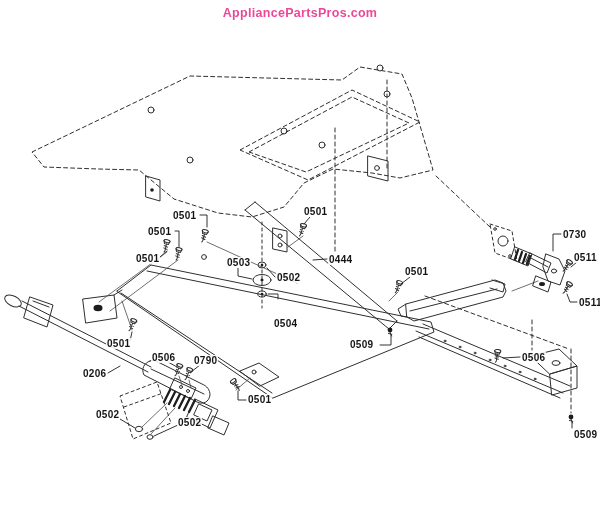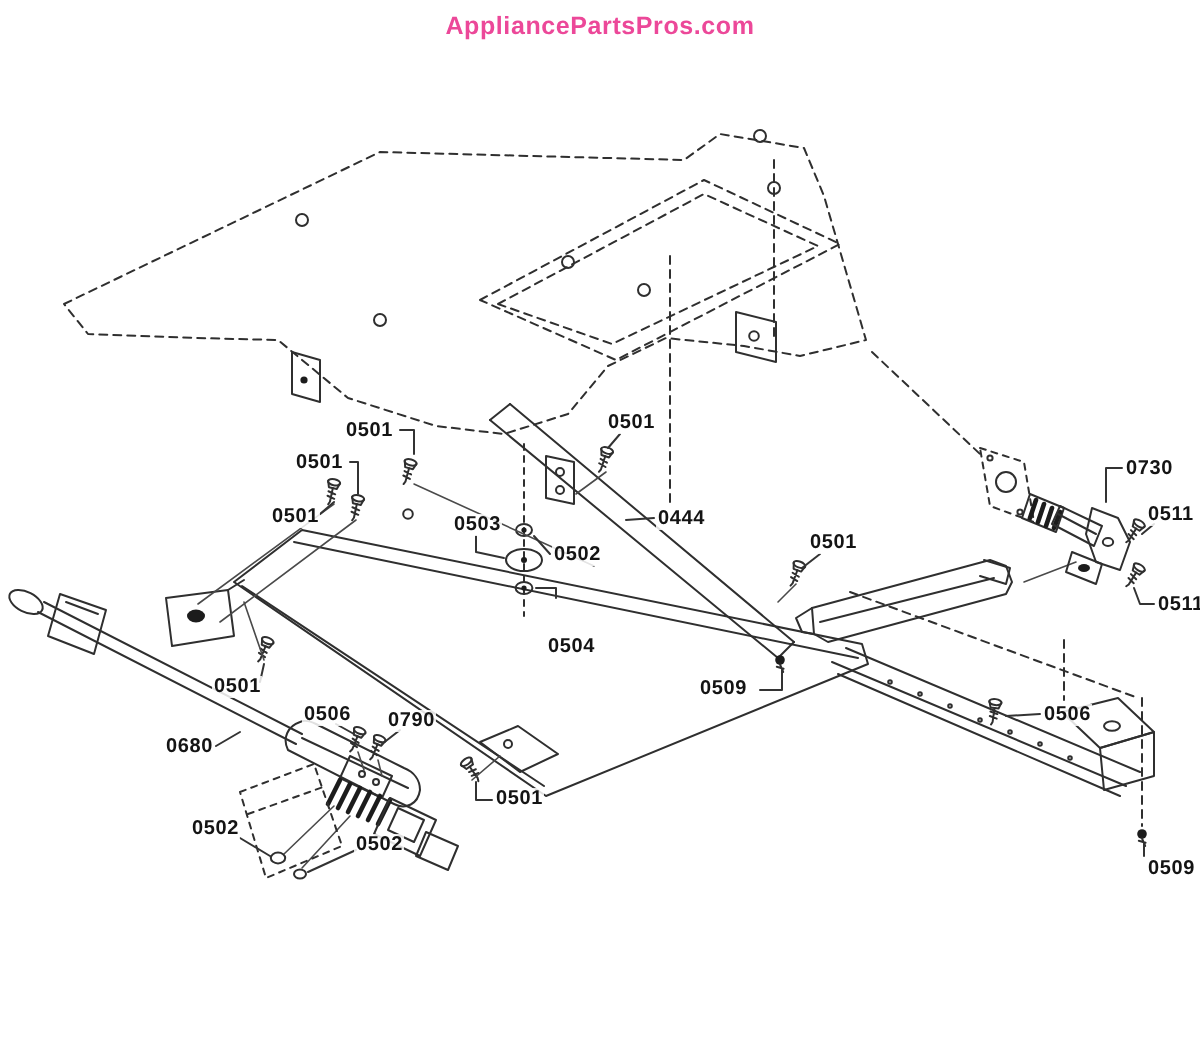--- a/index.html
+++ b/index.html
@@ -219,21 +219,21 @@
       <div class="callout" style="left: 303px; top: 206px;">0501</div>
       <div class="callout" style="left: 404px; top: 266px;">0501</div>
       <div class="callout" style="left: 106px; top: 338px;">0501</div>
       <div class="callout" style="left: 247px; top: 394px;">0501</div>
       <div class="callout" style="left: 276px; top: 272px;">0502</div>
       <div class="callout" style="left: 226px; top: 257px;">0503</div>
       <div class="callout" style="left: 273px; top: 299px; margin-top: 19px;">0504</div>
       <div class="callout" style="left: 328px; top: 254px;">0444</div>
       <div class="callout" style="left: 151px; top: 352px;">0506</div>
       <div class="callout" style="left: 193px; top: 355px;">0790</div>
-      <div class="callout" style="left: 82px; top: 368px;">0680</div>
+      <div class="callout" style="left: 82px; top: 368px;">0206</div>
       <div class="callout" style="left: 95px; top: 409px;">0502</div>
       <div class="callout" style="left: 177px; top: 417px;">0502</div>
       <div class="callout" style="left: 349px; top: 339px;">0509</div>
       <div class="callout" style="left: 521px; top: 352px;">0506</div>
       <div class="callout" style="left: 573px; top: 429px;">0509</div>
       <div class="callout" style="left: 562px; top: 229px;">0730</div>
       <div class="callout" style="left: 573px; top: 252px;">0511</div>
       <div class="callout" style="left: 578px; top: 297px;">0511</div>
     </div>
 

